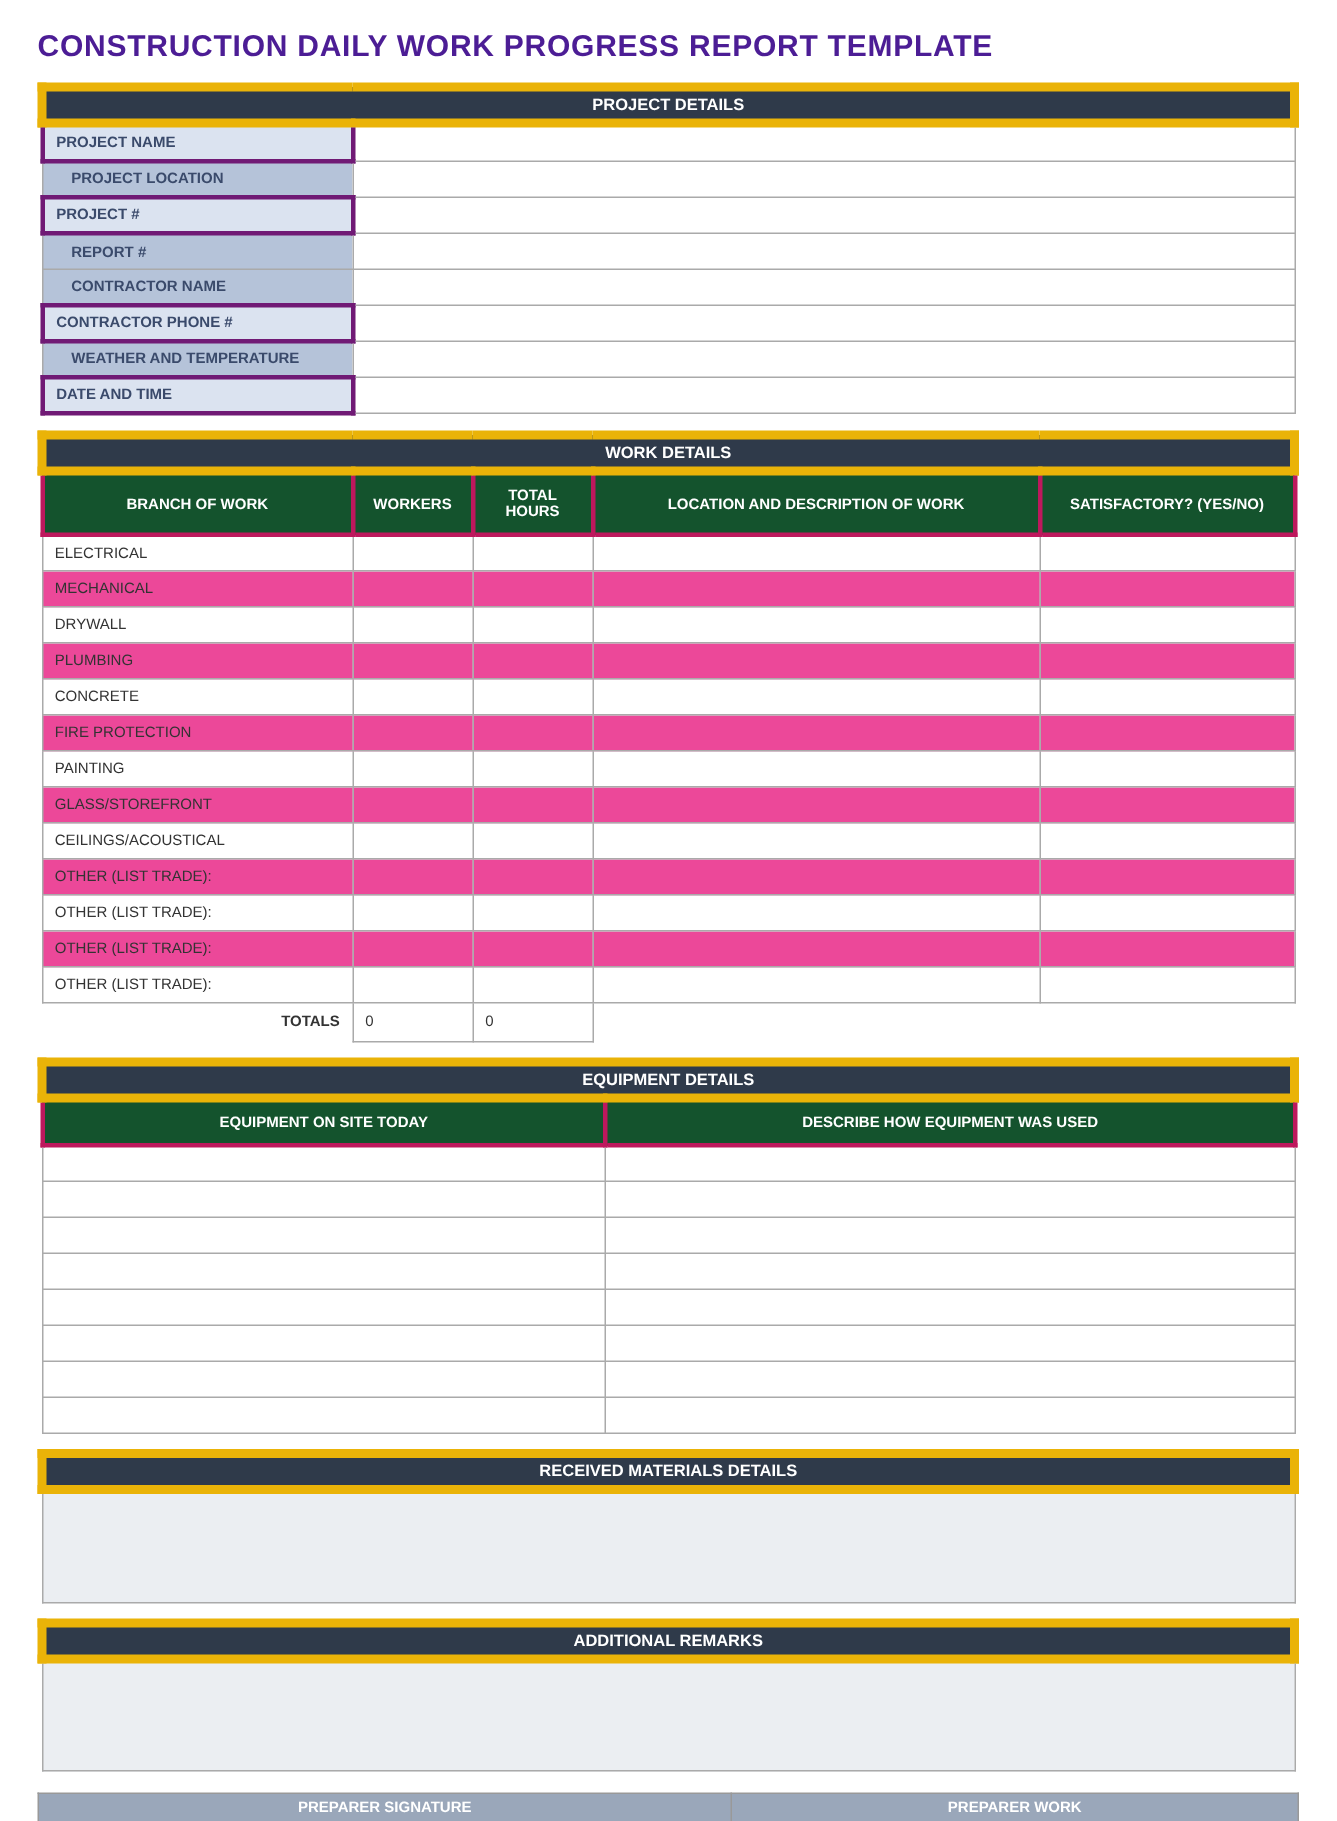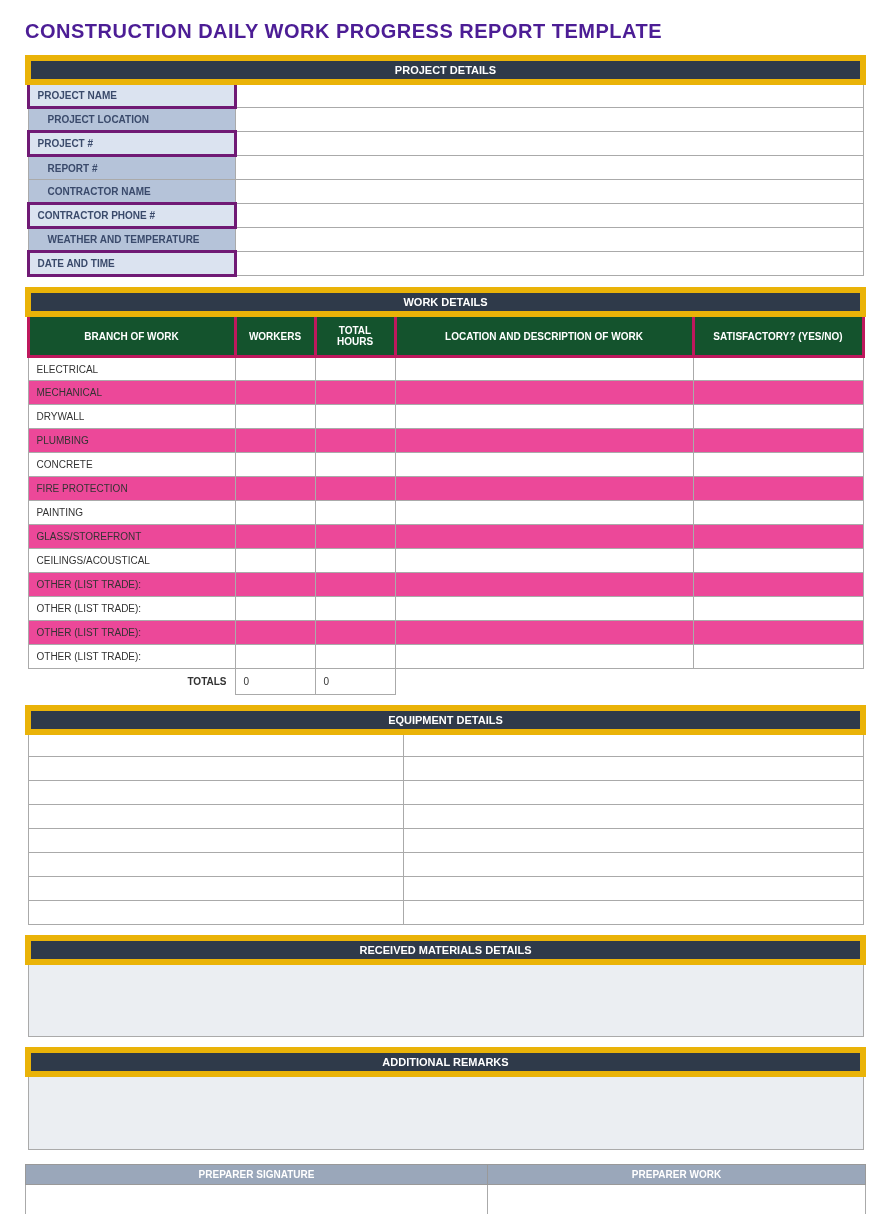--- a/index.html
+++ b/index.html
@@ -276,20 +276,24 @@
     <td colspan="2" style="border:none"></td>
   </tr>
 </tbody>
   </table>
 
 <table>
   <tbody>
       <tr>
         <td colspan="2" class="section-header">EQUIPMENT DETAILS</td>
       </tr>
+  <tr>
+    <td class="col-header w-equip">EQUIPMENT ON SITE TODAY</td>
+    <td class="col-header">DESCRIBE HOW EQUIPMENT WAS USED</td>
+  </tr>
   </tbody>
     <tbody id="equip-rows">
       <tr>
         <td class="equip-cell w-equip"></td>
         <td class="equip-cell"></td>
       </tr>
       <tr>
         <td class="equip-cell w-equip"></td>
         <td class="equip-cell"></td>
       </tr>

